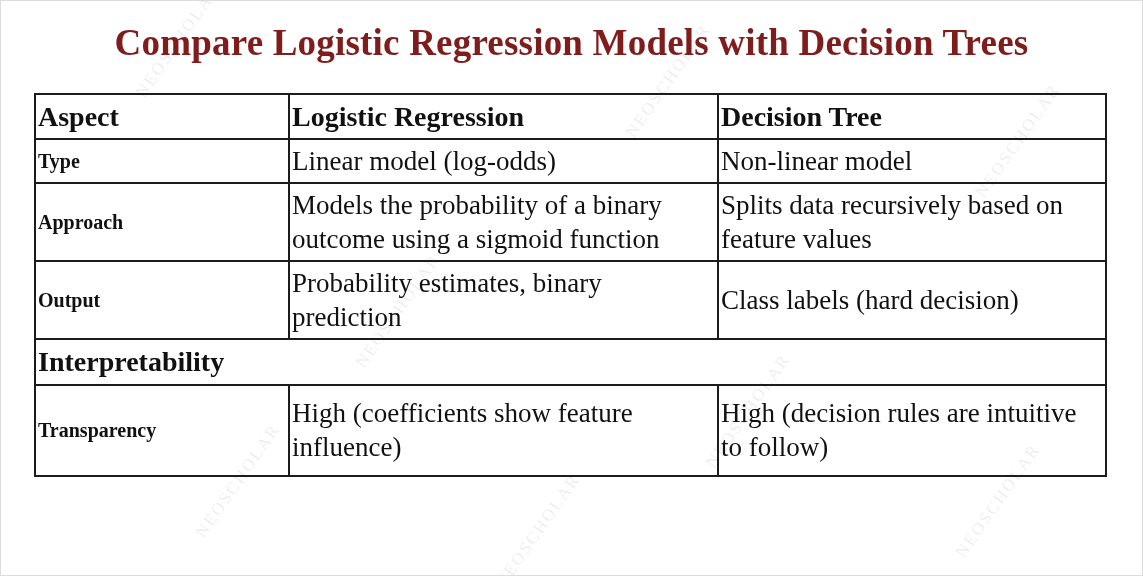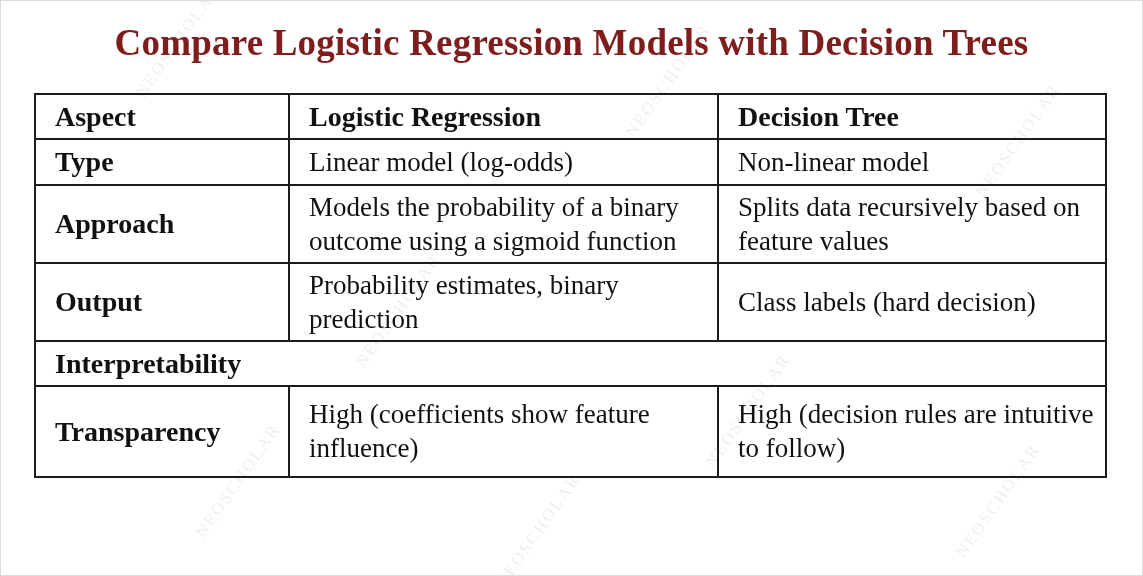--- a/index.html
+++ b/index.html
@@ -55,25 +55,25 @@
     line-height: 1.26;
   }
   table.compare col.c1 { width: 254px; }
   table.compare col.c2 { width: 429px; }
   table.compare col.c3 { width: 388px; }
 
   table.compare th, table.compare td {
     border: 2px solid #1c1c1c;
     vertical-align: middle;
     text-align: left;
-    padding: 4px 6px 4px 19px;
+    padding: 4px 6px 4px 2px;
     overflow: hidden;
   }
   table.compare th { font-weight: bold; font-size: 28px; }
-  td.aspect { font-weight: bold; font-size: 28px; }
+  td.aspect { font-weight: bold; font-size: 20px; }
 
   tr.r-header  { height: 45px; }
   tr.r-type    { height: 43px; }
   tr.r-approach{ height: 78px; }
   tr.r-output  { height: 72px; }
   tr.r-section { height: 43px; }
   tr.r-transp  { height: 91px; }
   tr.r-feature { height: 74px; }
 
   td.section-cell {

